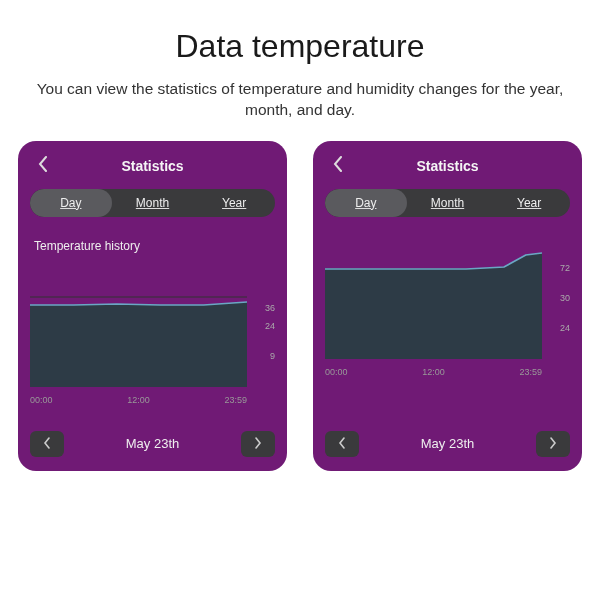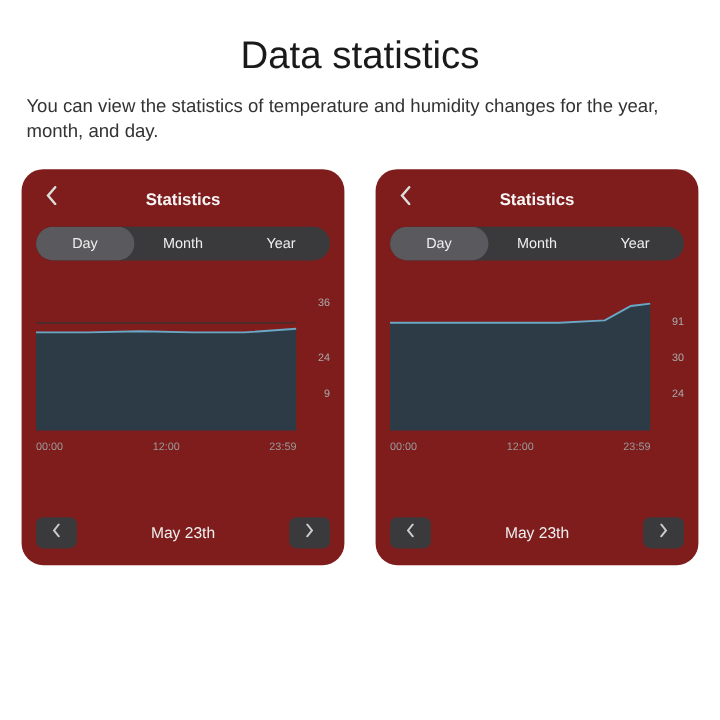--- a/index.html
+++ b/index.html
@@ -1,72 +1,73 @@
 <!DOCTYPE html>
 <html><head>
 <meta charset="utf-8">
 <style>
   *{box-sizing:border-box;margin:0;padding:0;font-family:-apple-system,Segoe UI,Helvetica,Arial,sans-serif;}
   body{width:600px;height:600px;background:#fff;overflow:hidden;}
   .page-title{font-size:32px;font-weight:400;color:#1a1a1a;text-align:center;margin-top:28px;margin-bottom:14px;}
-  .subtitle{font-size:15.5px;color:#333;line-height:1.35;padding:0 22px 20px 22px;}
+  .subtitle{font-size:15.5px;color:#333;line-height:1.35;padding:0 22px 20px 22px;text-align:center;}
   .screens{display:flex;gap:26px;padding:0 18px;}
-  .phone{flex:1;background:#7f1d1d;border-radius:18px;padding:12px 12px 14px 12px;color:#ddd;display:flex;flex-direction:column;min-height:330px;position:relative;}
+  .phone{flex:1;background:#701a75;border-radius:18px;padding:12px 12px 14px 12px;color:#ddd;display:flex;flex-direction:column;min-height:330px;position:relative;}
   .ph-header{display:flex;align-items:center;justify-content:center;position:relative;height:26px;margin-bottom:10px;}
   .back{position:absolute;left:2px;top:2px;width:22px;height:22px;display:flex;align-items:center;justify-content:center;}
   .back svg{width:10px;height:16px;}
   .ph-title{font-size:14px;font-weight:600;color:#f5f5f5;}
-  .segmented{display:flex;background:#3a3a3c;border-radius:16px;height:28px;overflow:hidden;margin-bottom:22px;}
+  .segmented{display:flex;background:#3a3a3c;border-radius:16px;height:28px;overflow:hidden;margin-bottom:22px;text-decoration:underline;}
   .seg{flex:1;display:flex;align-items:center;justify-content:center;font-size:12px;color:#eee;}
   .seg.active{background:#5a5a5e;border-radius:16px;}
   .chart-title{font-size:12px;color:#eee;margin-bottom:14px;padding-left:4px;}
   .chart-wrap{position:relative;height:120px;margin-bottom:6px;}
   .chart-svg{position:absolute;left:0;top:0;right:28px;bottom:0;}
   .ylab{position:absolute;right:0;font-size:9px;color:#aaa;}
   .xrow{display:flex;justify-content:space-between;font-size:9px;color:#999;padding-right:28px;margin-top:2px;align-items:center;}
   .date-picker{display:flex;align-items:center;justify-content:space-between;margin-top:auto;padding-top:14px;gap:36px;}
   .dp-btn{width:34px;height:26px;background:#3a3a3c;border-radius:6px;display:flex;align-items:center;justify-content:center;}
   .dp-btn svg{width:8px;height:12px;}
   .dp-label{font-size:13px;color:#eee;}
 </style>
 </head>
 <body>
 
-<h1 class="page-title">Data statistics</h1>
+<h1 class="page-title">Data temperature</h1>
 <p class="subtitle">You can view the statistics of temperature and humidity changes for the year, month, and day.</p>
 
 <div class="screens">
 
   <div class="phone">
     <div class="ph-header">
       <div class="back">
         <span>
           <svg viewBox="0 0 10 16">
               <path d="M8 1 L2 8 L8 15" stroke="#ddd" stroke-width="2" fill="none" stroke-linecap="round"></path>
             </svg>
         </span>
       </div>
       <div class="ph-title">Statistics</div>
     </div>
     <div class="segmented">
       <div class="seg active">Day</div>
       <div class="seg">Month</div>
       <div class="seg">Year</div>
     </div>
+    <div class="chart-title">Temperature history</div>
     <div class="chart-wrap">
       <div class="chart-svg">
         <svg viewBox="0 0 200 120" preserveAspectRatio="none" style="width:100%;height:100%;">
           <line x1="0" y1="30" x2="200" y2="30" stroke="#333" stroke-width="1"></line>
           <line x1="0" y1="60" x2="200" y2="60" stroke="#333" stroke-width="1"></line>
           <line x1="0" y1="90" x2="200" y2="90" stroke="#333" stroke-width="1"></line>
           <path d="M0 38 L40 38 L80 37 L120 38 L160 38 L200 35 L200 120 L0 120 Z" fill="#2d3b46"></path>
           <path d="M0 38 L40 38 L80 37 L120 38 L160 38 L200 35" stroke="#6aa7c4" stroke-width="1.6" fill="none"></path>
         </svg>
       </div>
-      <span class="ylab" style="top:8px">36</span>
+      <span class="ylab" style="top:36px">36</span>
       <span class="ylab" style="top:54px">24</span>
       <span class="ylab" style="top:84px">9</span>
     </div>
     <div class="xrow">
       <span>00:00</span>
       <span>12:00</span>
       <span>23:59</span>
     </div>
     <div class="date-picker">
       <div class="dp-btn">
@@ -102,21 +103,21 @@
     <div class="chart-wrap">
       <div class="chart-svg">
         <svg viewBox="0 0 200 120" preserveAspectRatio="none" style="width:100%;height:100%;">
           <line x1="0" y1="30" x2="200" y2="30" stroke="#333" stroke-width="1"></line>
           <line x1="0" y1="60" x2="200" y2="60" stroke="#333" stroke-width="1"></line>
           <line x1="0" y1="90" x2="200" y2="90" stroke="#333" stroke-width="1"></line>
           <path d="M0 30 L80 30 L130 30 L165 28 L185 16 L200 14 L200 120 L0 120 Z" fill="#2d3b46"></path>
           <path d="M0 30 L80 30 L130 30 L165 28 L185 16 L200 14" stroke="#6aa7c4" stroke-width="1.6" fill="none"></path>
         </svg>
       </div>
-      <span class="ylab" style="top:24px">91</span>
+      <span class="ylab" style="top:24px">72</span>
       <span class="ylab" style="top:54px">30</span>
       <span class="ylab" style="top:84px">24</span>
     </div>
     <div class="xrow">
       <span>00:00</span>
       <span>12:00</span>
       <span>23:59</span>
     </div>
     <div class="date-picker">
       <div class="dp-btn">

